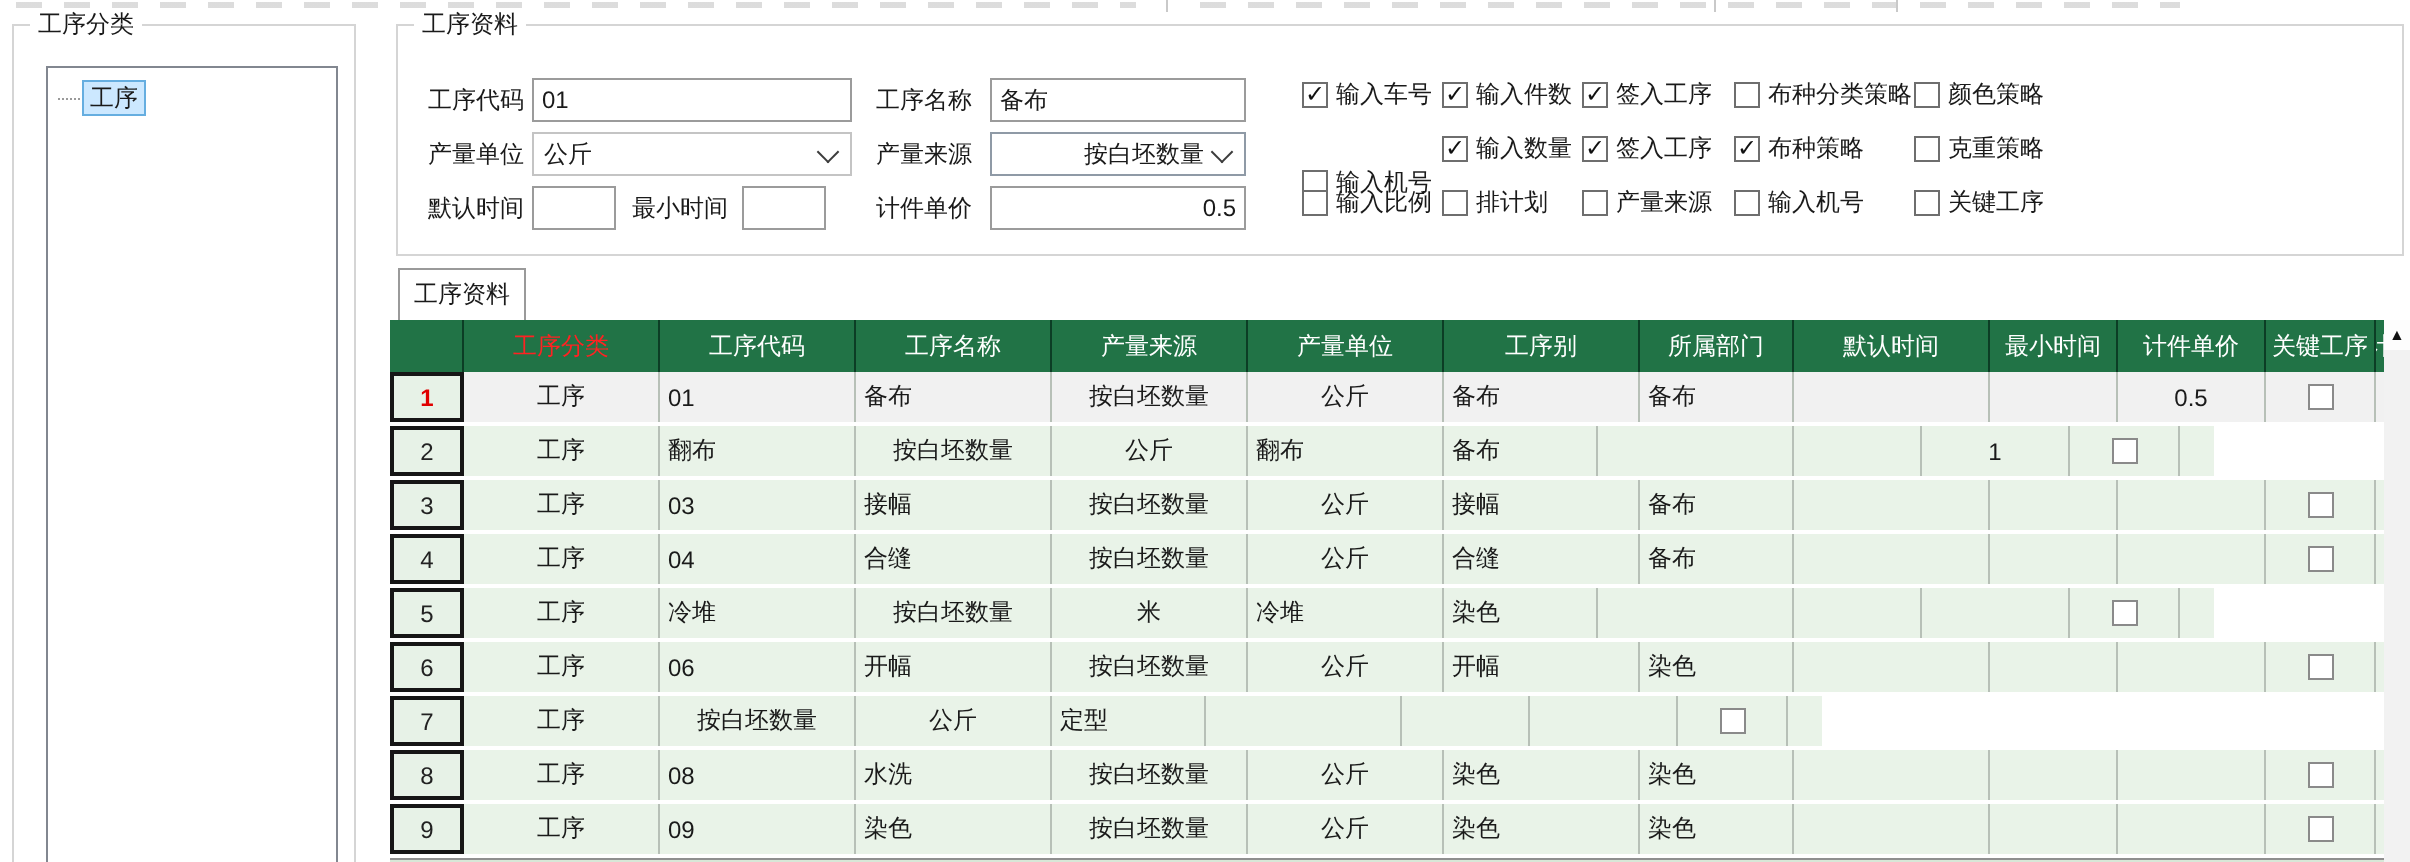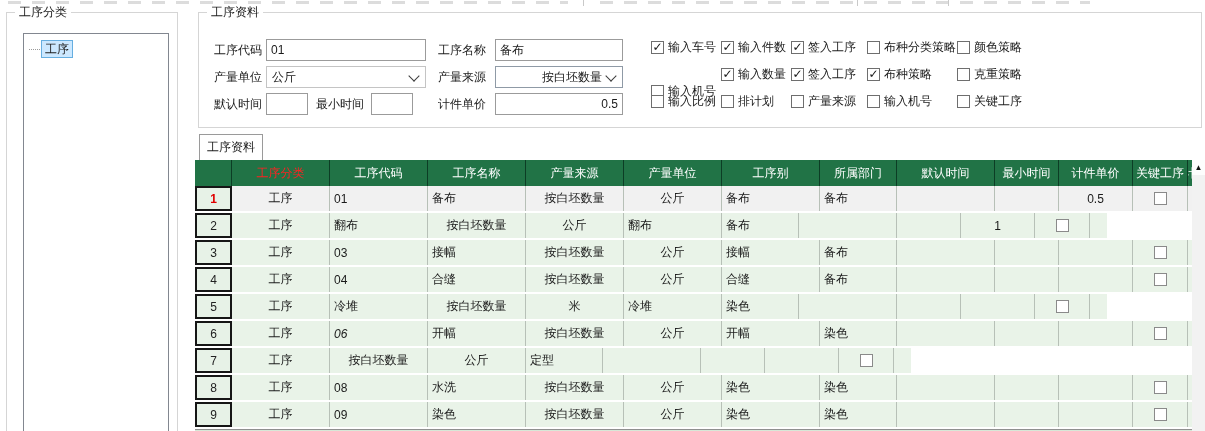--- a/index.html
+++ b/index.html
@@ -272,21 +272,21 @@
         <div class="td al-l" style="width: 64px;"></div>
         <div class="td al-c" style="width: 74px;"></div>
         <div class="td al-c" style="width: 55px;">
           <span class="kbox"></span>
         </div>
         <div class="td" style="width: 17px; border-right: none;"></div>
       </div>
       <div class="tr">
         <div class="td rownum" style="width: 37px;">6</div>
         <div class="td al-c" style="width: 98px;">工序</div>
-        <div class="td al-l" style="width: 98px; font-style: italic;">06</div>
+        <div class="td al-l" style="width: 98px;">06</div>
         <div class="td al-l" style="width: 98px;">开幅</div>
         <div class="td al-c" style="width: 98px;">按白坯数量</div>
         <div class="td al-c" style="width: 98px;">公斤</div>
         <div class="td al-l" style="width: 98px;">开幅</div>
         <div class="td al-l" style="width: 77px;">染色</div>
         <div class="td al-l" style="width: 98px;"></div>
         <div class="td al-l" style="width: 64px;"></div>
         <div class="td al-c" style="width: 74px;"></div>
         <div class="td al-c" style="width: 55px;">
           <span class="kbox"></span>

